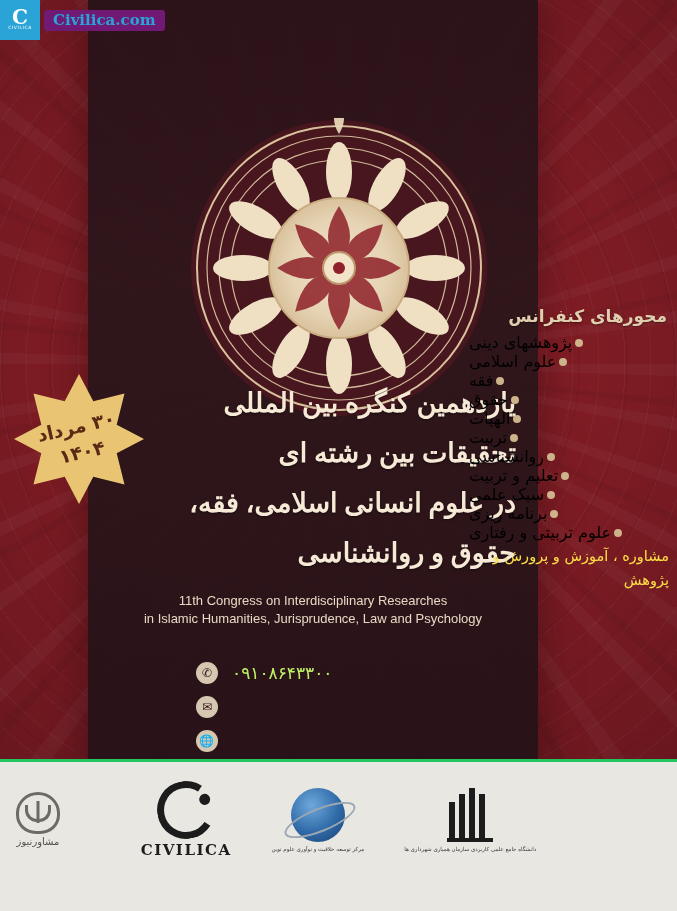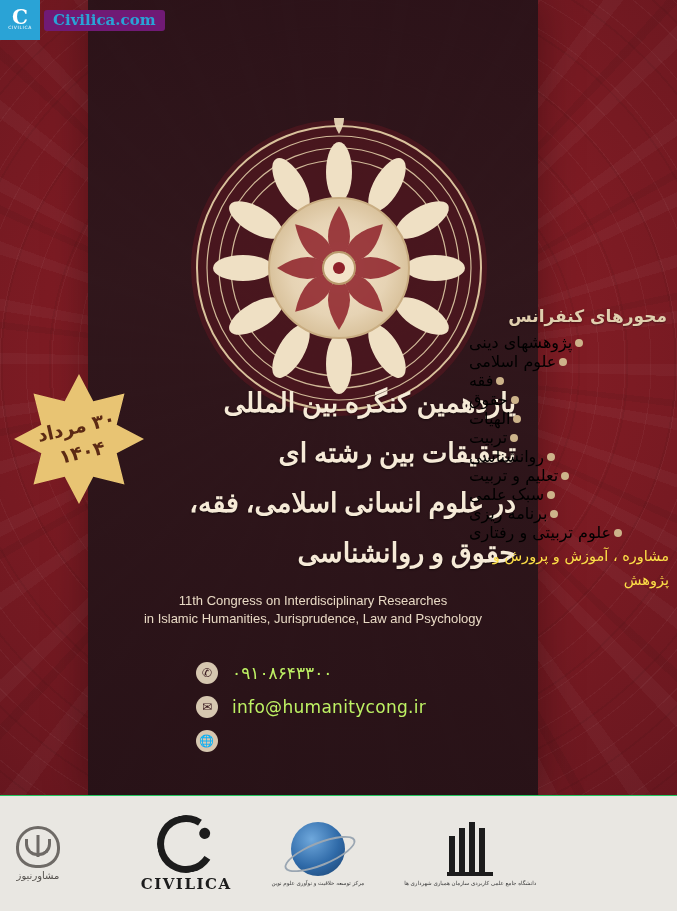--- a/index.html
+++ b/index.html
@@ -185,24 +185,24 @@
     color: #5c2a14;
     direction: rtl;
     transform: rotate(-13deg);
   }
   .date-badge .d1 { font-size: 19px; font-weight: bold; line-height: 26px; }
   .date-badge .d2 { font-size: 19px; font-weight: bold; line-height: 26px; }
 
   
   .footer {
     position: absolute;
-    left: 0; bottom: 0; width: 677px; height: 116px;
+    left: 0; bottom: 0; width: 677px; height: 152px;
     background: #e9e7e2;
     z-index: 20;
-    border-top: 1px solid #22c55e;
+    border-top: 3px solid #22c55e;
   }
   .footer-logos {
     position: absolute; left: 0; top: 0; width: 677px; height: 116px;
     display: flex; align-items: center; justify-content: center; gap: 40px;
   }
   .logo-civilica {
     display: flex; flex-direction: column; align-items: center; gap: 2px;
   }
   .logo-civilica .ring {
     width: 58px; height: 58px;
@@ -410,21 +410,20 @@
     </div>
   </div>
 
   <div class="contacts">
     <div class="contact-row">
       <span class="contact-icon">✆</span>
       <span class="contact-text">۰۹۱۰۸۶۴۳۳۰۰</span>
     </div>
     <div class="contact-row">
       <span class="contact-icon">✉</span>
-      <span class="contact-text">info@humanitycong.ir</span>
     </div>
     <div class="contact-row">
       <span class="contact-icon">🌐</span>
     </div>
   </div>
 
   <div class="topics">
     <div class="topics-title">محورهای کنفرانس</div>
     <div class="topic-wrap">
       <div class="topic-row">

